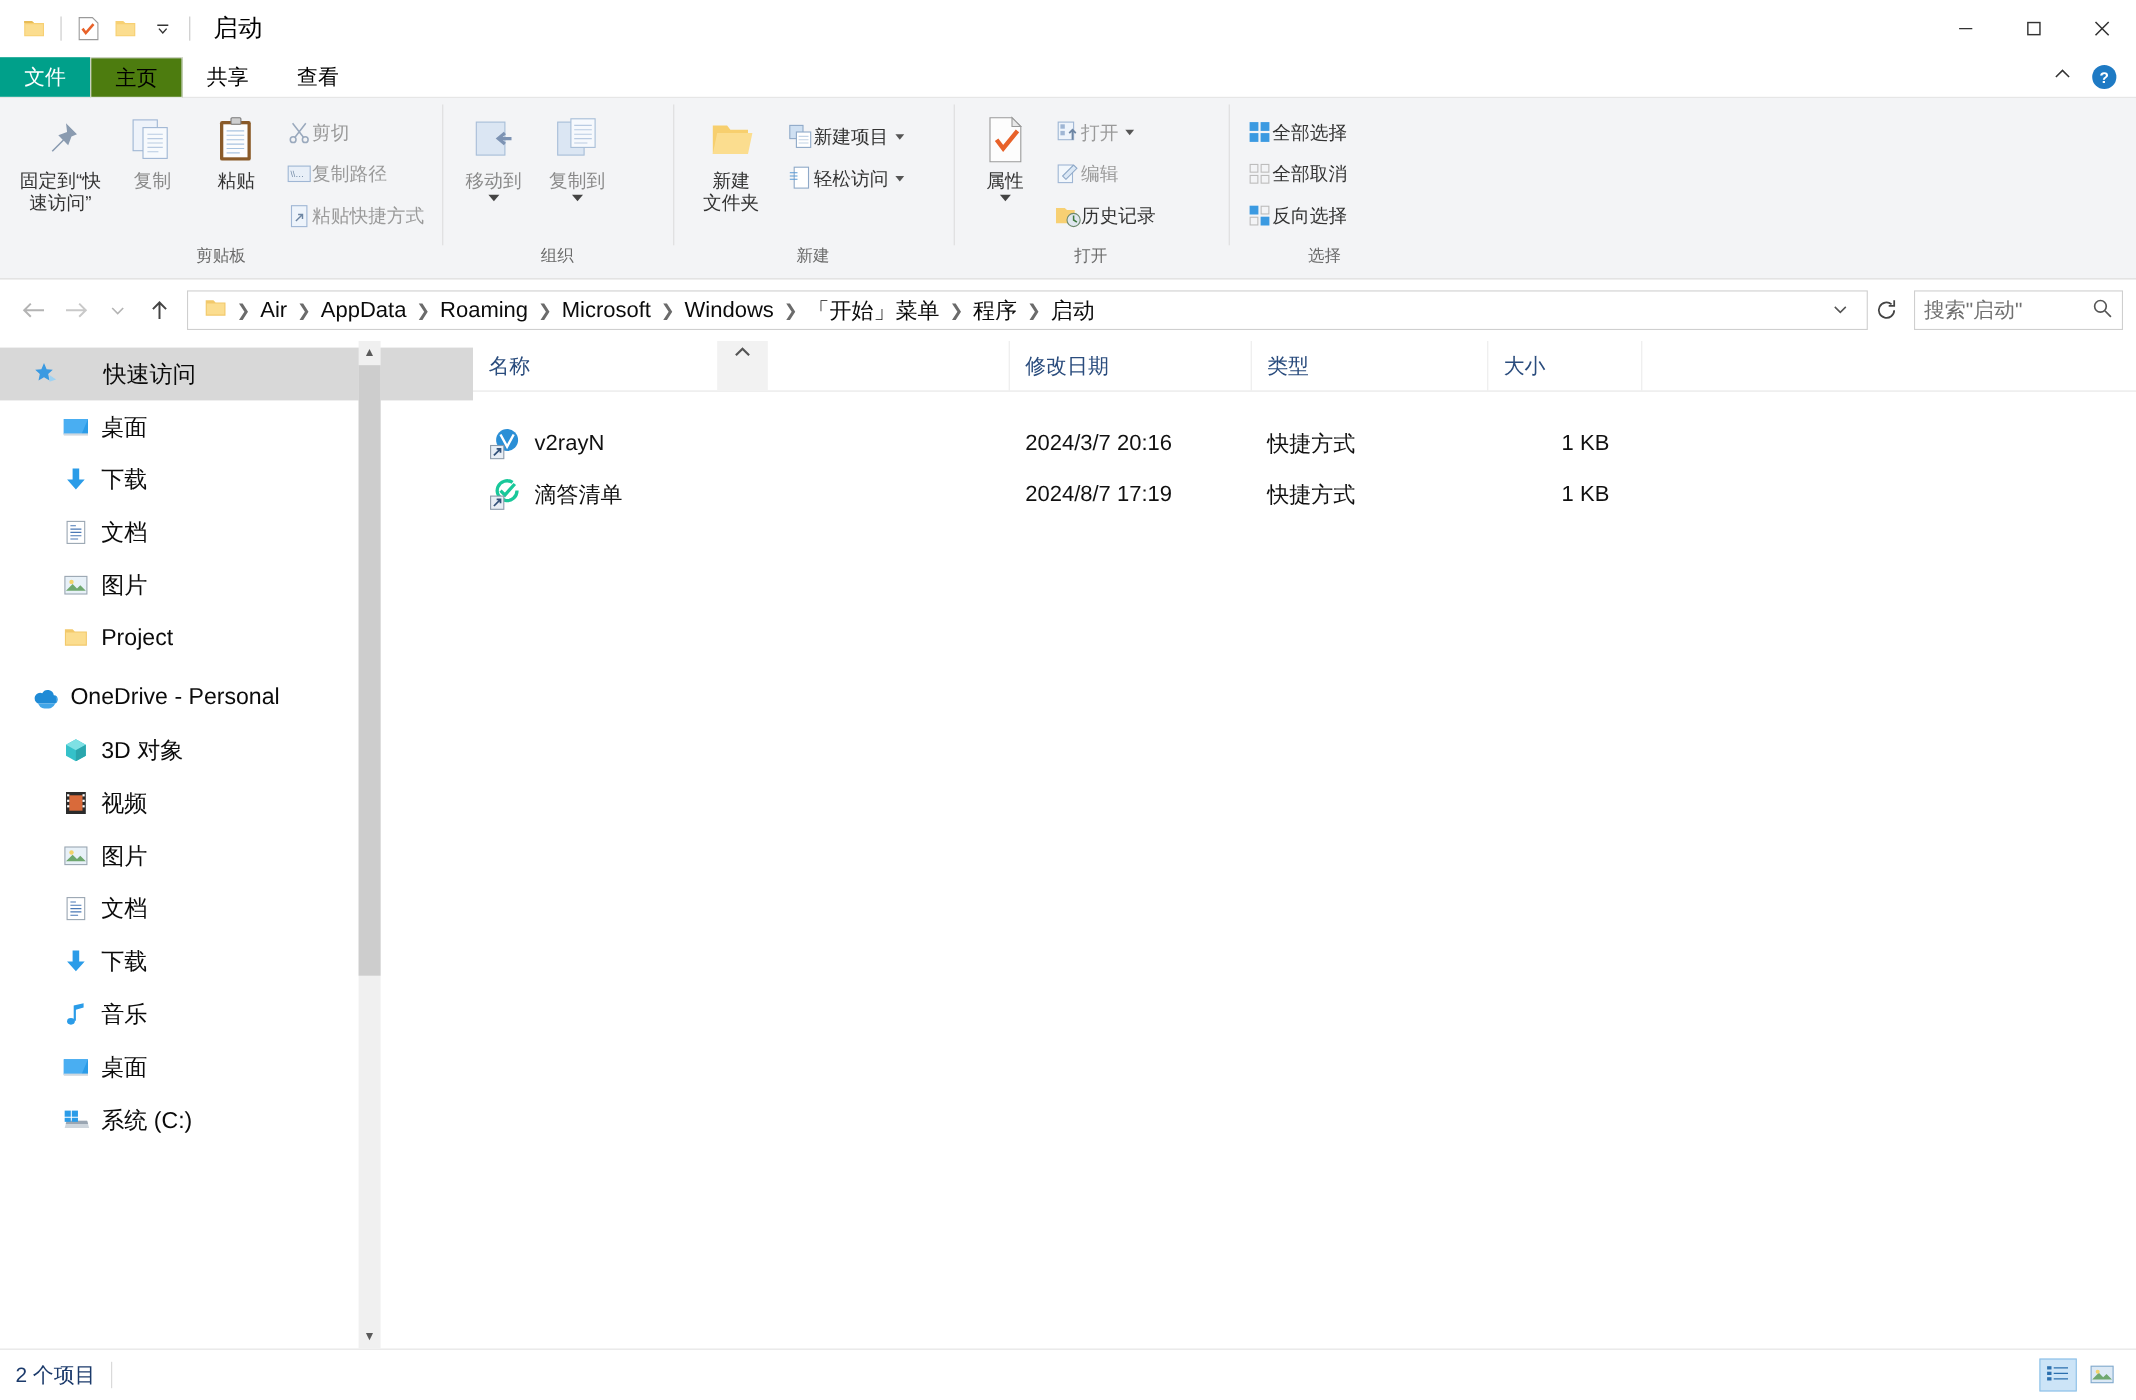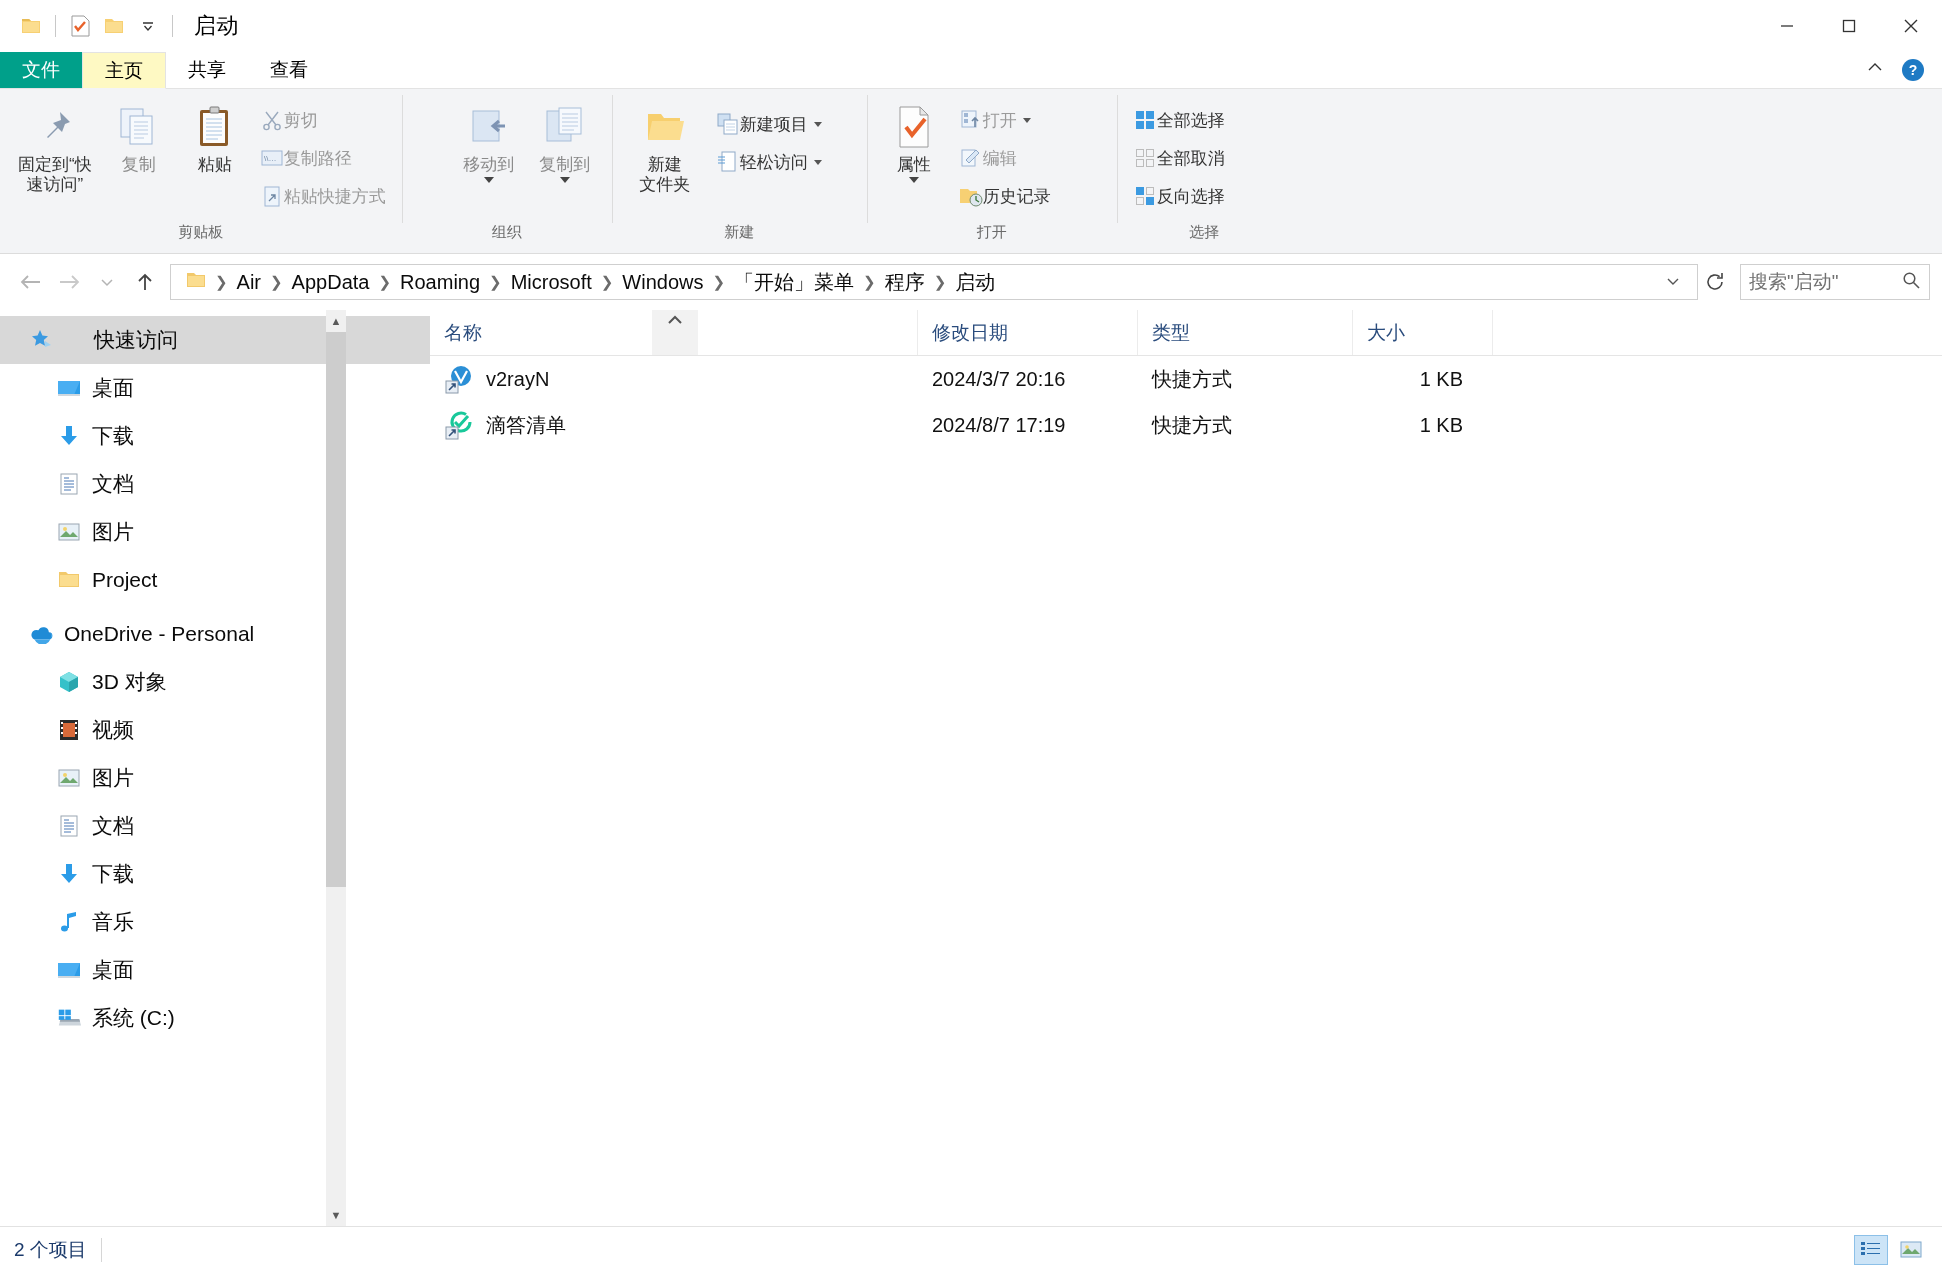--- a/index.html
+++ b/index.html
@@ -17,21 +17,21 @@
   .qat-sep { width:1px; height:22px; background:#c8c8c8; margin:0 7px; }
   .win-title { font-size:22px; color:#000; margin-left:14px; letter-spacing:.5px;}
   .wincontrols { position:absolute; right:0; top:0; height:52px; display:flex; }
   .wc { width:62px; height:52px; display:flex; align-items:center; justify-content:center; }
   .wc svg { display:block; }
 
   
   .tabs { height:37px; display:flex; align-items:stretch; background:#fff; border-bottom:1px solid #e3e3e3; position:relative;}
   .tab { padding:0 22px; display:flex; align-items:center; font-size:19px; color:#000; }
   .tab.file { background:#00a08a; color:#fff; }
-  .tab.active { background:#fef9c3; border:1px solid #e3e3e3; border-bottom:1px solid #f3f4f6; margin-bottom:-1px;text-align:right; }
+  .tab.active { background:#4d7c0f; border:1px solid #e3e3e3; border-bottom:1px solid #f3f4f6; margin-bottom:-1px;text-align:right; }
   .tabs-right { margin-left:auto; display:flex; align-items:center; gap:16px; padding-right:18px; }
   .help-circle { width:22px; height:22px; border-radius:50%; background:#1e7ac4; color:#fff; font-size:14px;
                  display:flex; align-items:center; justify-content:center; font-weight:bold;}
 
   
   .ribbon { height:165px; background:#f3f4f6; display:flex; border-bottom:1px solid #dcdcdc; position:relative;}
   .rgroup { display:flex; flex-direction:column; height:100%; position:relative; }
   .rgroup + .rgroup::before { content:""; position:absolute; left:0; top:6px; bottom:30px; width:1px; background:#dcdcdc; }
   .rbody { flex:1; display:flex; align-items:flex-start; padding:8px 10px 0 10px; gap:2px; }
   .rlabel { height:30px; font-size:15px; color:#6a6a6a; display:flex; align-items:flex-start; justify-content:center; }
@@ -70,21 +70,21 @@
   .navitem.sel { background:#d8d8d8;gap:40px; }
   .navitem.lvl0 { padding-left:28px; }
   .navitem.lvl1 { padding-left:56px; }
   .navitem .pin { position:absolute; right:85px; }
   .navicon { width:26px; height:26px; flex:0 0 26px; display:flex; align-items:center; justify-content:center;}
 
   .vscroll { position:absolute; right:84px; top:0; width:20px; height:100%; background:#f0f0f0; }
   .vscroll .up, .vscroll .down { height:22px; display:flex; align-items:center; justify-content:center; color:#5a5a5a; font-size:11px; }
   .vthumb { position:absolute; left:0; top:22px; width:20px; height:555px; background:#cdcdcd; }
 
-  .filepane { flex:1; display:flex; flex-direction:column; background:#fff; }
+  .filepane { flex:1; display:flex; flex-direction:column; background:#fff;gap:24px; }
   .colhdr { height:46px; display:flex; align-items:center; border-bottom:1px solid #e5e5e5; position:relative; }
   .col { font-size:19px; color:#2a4c7d; padding-left:14px; height:100%; display:flex; align-items:center; border-right:1px solid #ececec; }
   .col.c-name { width:488px; }
   .col.c-date { width:220px; }
   .col.c-type { width:215px; }
   .col.c-size { width:140px; }
   .sortmark { position:absolute; left:222px; top:0; width:46px; height:100%; background:#f2f2f2; display:flex; align-items:flex-start; justify-content:center; padding-top:3px; color:#555; font-size:13px;}
   .rows { flex:1; }
   .row { height:46px; display:flex; align-items:center; font-size:20px; color:#111; }
   .cell { display:flex; align-items:center; height:100%; }
@@ -239,21 +239,21 @@
               </svg>
           </span>
           <span class="lb">粘贴快捷方式</span>
         </div>
       </div>
     </div>
     <div class="rlabel">剪贴板</div>
   </div>
 
   <div class="rgroup" style="width:210px">
-    <div class="rbody" style="justify-content:flex-end">
+    <div class="rbody" style="justify-content:flex-start">
       <div class="bigbtn dim">
         <span class="ic">
           <svg width="48" height="46" viewBox="0 0 48 46">
               <rect x="8" y="7" width="26" height="30" fill="#dbe6f3" stroke="#a7bdd8"></rect>
               <path d="M30 22h10M34 17l-6 5 6 5" fill="none" stroke="#7d93b3" stroke-width="3"></path>
             </svg>
         </span>
         <span class="lb">移动到</span>
         <span class="caret-dn"></span>
       </div>

